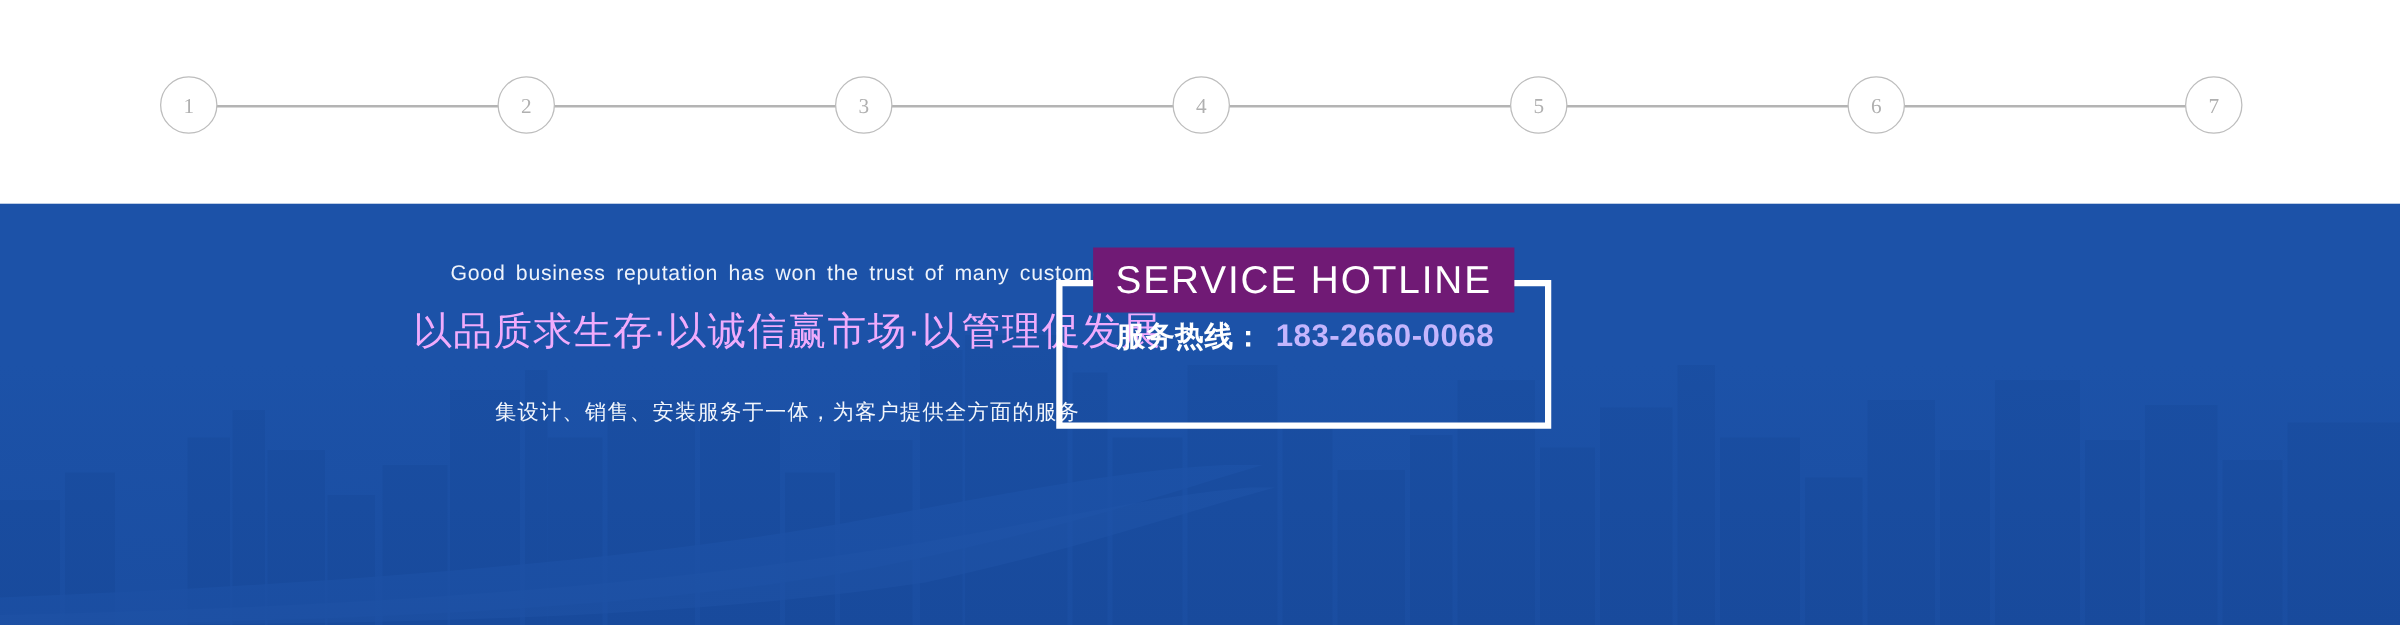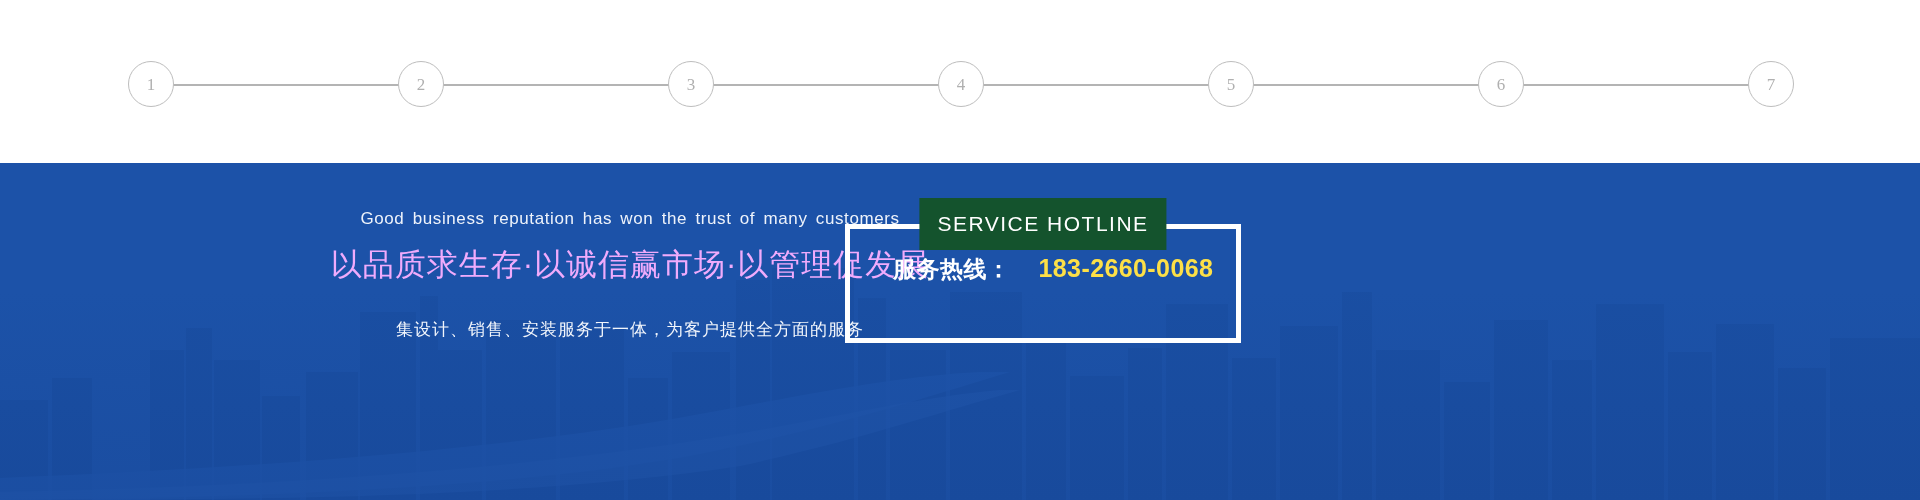--- a/index.html
+++ b/index.html
@@ -139,23 +139,23 @@
     height: 119px;
     border: 5px solid #ffffff;
     box-sizing: border-box;
   }
   .hotline-title {
     position: absolute;
     left: 50%;
     top: 0;
     transform: translateX(-50%);
     padding: 0 18px;
-    background: #14532d;
+    background: #701a75;
     color: #ffffff;
-    font-size: 21px;
+    font-size: 31px;
     letter-spacing: 1.5px;
     white-space: nowrap;
     line-height: 52px;
     height: 52px;
   }
   .hotline-rows {
     position: absolute;
     left: 0;
     top: 56px;
     width: 396px;
@@ -176,25 +176,25 @@
     font-weight: bold;
     letter-spacing: 0.5px;
   }
   .hotline-spacer {
     color: transparent;
     font-size: 23px;
     font-weight: bold;
     letter-spacing: 0.5px;
   }
   .hotline-number {
-    color: #fde047;
+    color: #c4b5fd;
     font-size: 25px;
     font-weight: bold;
     letter-spacing: 0.4px;
-    margin-left: 28px;
+    margin-left: 10px;
   }
 </style>
 </head>
 <body>
 
 <div id="page">
 
   <div class="stepper-strip">
     <div class="stepper-rail"></div>
 

